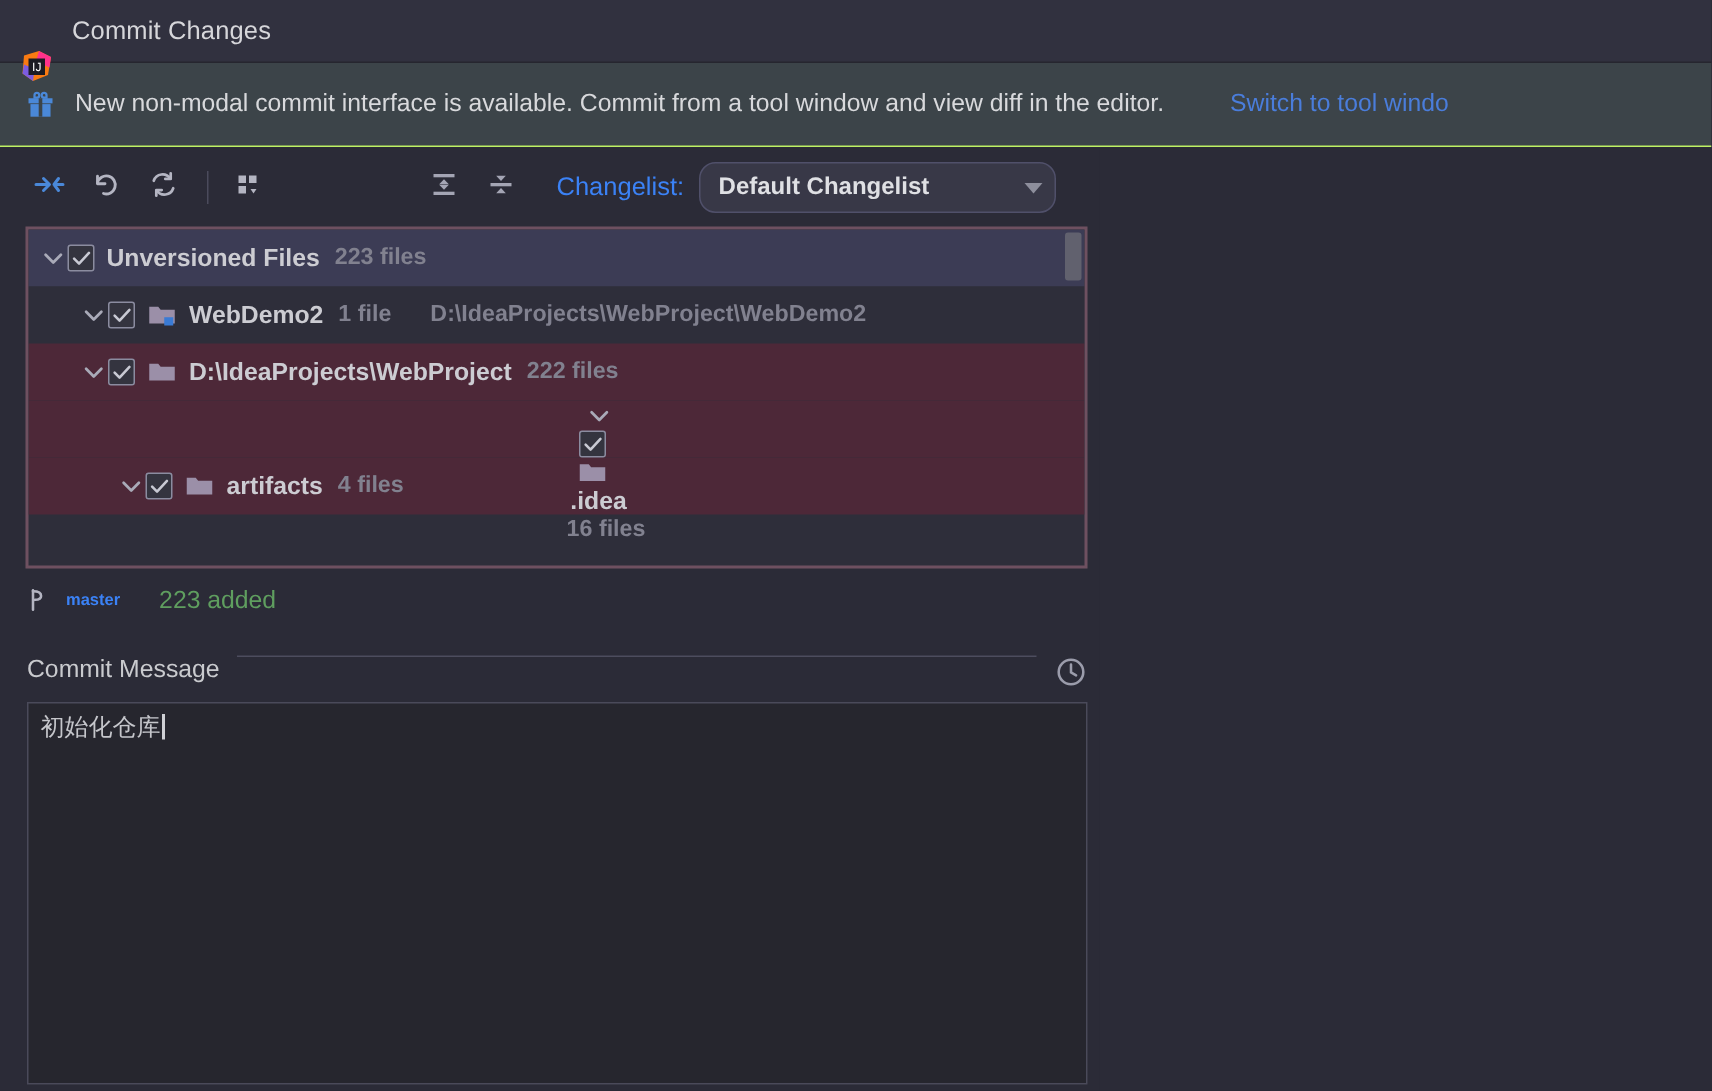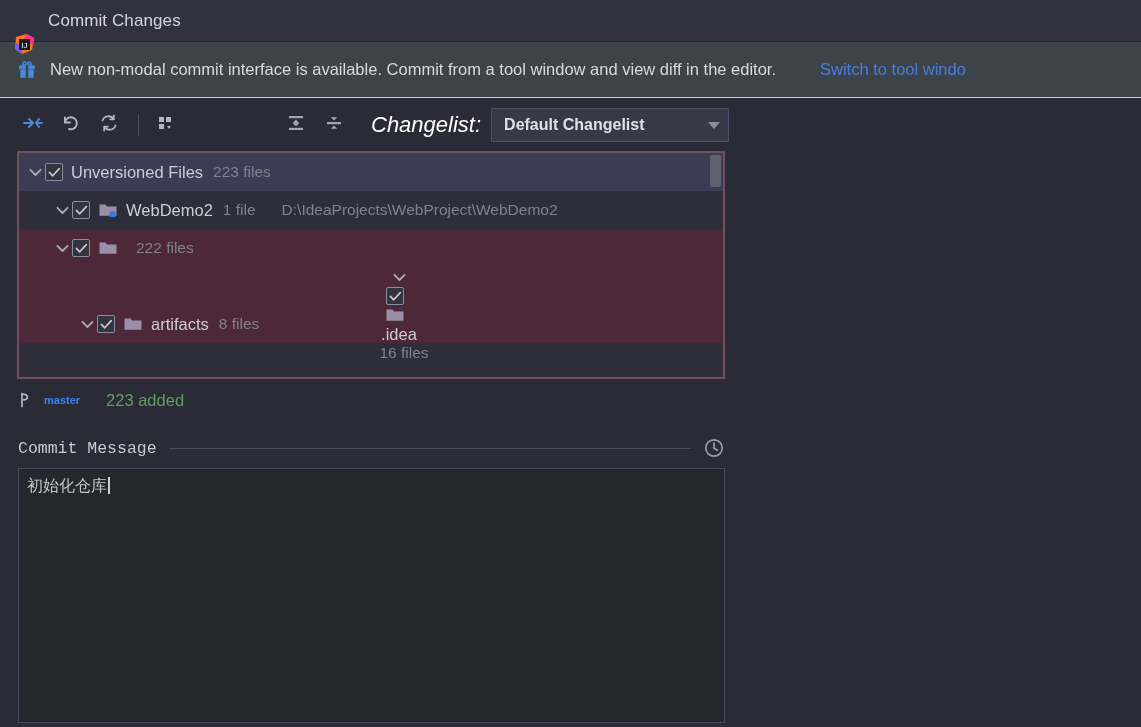--- a/index.html
+++ b/index.html
@@ -54,44 +54,45 @@
     height: 52px; display: flex; align-items: center;
     padding-left: 18px;
   }
   .tb-btn {
     width: 30px; height: 30px; margin-right: 8px;
     display: flex; align-items: center; justify-content: center;
     cursor: pointer; border-radius: 3px;
   }
   .tb-sep { width: 1px; height: 22px; background: #4b4b5c; margin: 0 12px 0 6px; }
   .tb-gap { width: 92px; }
-  .changelist-label { color: #ffffff; font-size: 22px; margin: 0 10px 0 14px; font-style: italic; }
+  .changelist-label { color: #3b82f6; font-size: 17px; margin: 0 10px 0 14px; }
   .changelist-combo {
     width: 238px; height: 34px;
     background: #383847; border: 1px solid #50506a;
-    border-radius: 1px;
+    border-radius: 11px;
     display: flex; align-items: center; justify-content: space-between;
     padding: 0 8px 0 12px; cursor: pointer;
   }
   .changelist-combo .cl-val {
     color: #dfe0e4; font-size: 16px; font-weight: bold;
   }
   .caret-down {
     width: 0; height: 0;
     border-left: 6px solid transparent; border-right: 6px solid transparent;
     border-top: 7px solid #8d8e9c;
   }
 
   
   .tree-wrap {
     position: absolute; left: 17px; top: 52px;
     width: 708px; height: 228px;
     background: #2e2e3a;
     border: 2px solid #6e5060;
     overflow: hidden;
+    font-weight: bold;
   }
   .tree-row {
     height: 38px; display: flex; align-items: center;
     white-space: nowrap; padding-right: 4px;
   }
   .tree-row.sel-blue { background: #3c3c55; }
   .tree-row.sel-plain { background: #2e2e3a; }
   .tree-row.sel-maroon { background: #4d2838; }
   .chev {
     width: 20px; flex: 0 0 20px; display: flex;
@@ -123,21 +124,21 @@
     position: absolute; left: 18px; top: 288px;
     display: flex; align-items: center; height: 26px;
   }
   .branch-icon { width: 16px; height: 18px; margin-right: 10px; }
   .branch-name { color: #3b82f6; font-size: 11px; font-weight: bold; }
   .added-count { color: #5f9e5f; font-size: 16.5px; margin-left: 26px; }
 
   
   .cm-header {
     position: absolute; left: 18px; top: 338px;
-    width: 707px; display: flex; align-items: center; font-family: Liberation Mono, monospace;
+    width: 707px; display: flex; align-items: flex-start;
   }
   .cm-title { color: #c9cace; font-size: 16.5px; white-space: nowrap; }
   .cm-line { flex: 1; height: 1px; background: #4d4d5e; margin: 0 12px; }
   .clock-icon { width: 22px; height: 22px; flex: 0 0 22px; cursor: pointer; }
   .cm-box {
     position: absolute; left: 18px; top: 369px;
     width: 707px; height: 255px;
     background: #26262e; border: 1px solid #4a4a5a;
     padding: 7px 8px;
   }
@@ -293,20 +294,21 @@
               </svg>
             </span>
             <span class="cbox">
               <svg width="13" height="11" viewBox="0 0 13 11">
                 <path d="M1.4 5.4L4.7 8.8L11.3 1.6" stroke="#c8c9d3" stroke-width="1.7" fill="none" stroke-linecap="round" stroke-linejoin="round"></path>
               </svg>
             </span>
             <span class="ficon"><svg width="20" height="20" viewBox="0 0 20 20">
                 <path d="M1.5 4.5h6l1.6 2h9.4v9.2H1.5z" fill="#9b8fa8"></path>
               </svg></span>
+            <span class="node-name">D:\IdeaProjects\WebProject</span>
             <span class="node-meta">222 files</span>
           </div>
           <div class="tree-row sel-maroon" style="padding-left: 60px; flex-direction: column;">
             <span class="chev">
               <svg width="13" height="9" viewBox="0 0 13 9">
                 <path d="M1.4 1.8L6.5 7L11.6 1.8" stroke="#a9aab8" stroke-width="1.8" fill="none" stroke-linecap="round" stroke-linejoin="round"></path>
               </svg>
             </span>
             <span class="cbox">
               <svg width="13" height="11" viewBox="0 0 13 11">
@@ -327,21 +329,21 @@
             </span>
             <span class="cbox">
               <svg width="13" height="11" viewBox="0 0 13 11">
                 <path d="M1.4 5.4L4.7 8.8L11.3 1.6" stroke="#c8c9d3" stroke-width="1.7" fill="none" stroke-linecap="round" stroke-linejoin="round"></path>
               </svg>
             </span>
             <span class="ficon"><svg width="20" height="20" viewBox="0 0 20 20">
                 <path d="M1.5 4.5h6l1.6 2h9.4v9.2H1.5z" fill="#9b8fa8"></path>
               </svg></span>
             <span class="node-name">artifacts</span>
-            <span class="node-meta">8 files</span>
+            <span class="node-meta">4 files</span>
           </div>
         </div>
       <div class="tree-scrollbar"></div>
     </div>
 
     <div class="branch-row">
       <span class="branch-icon">
         <svg width="16" height="18" viewBox="0 0 16 18">
           <path d="M4 2.5v13" stroke="#b4b5c2" stroke-width="1.7" fill="none" stroke-linecap="round"></path>
           <path d="M4 3.2c3.6 0 5.4 1 5.4 3.1 0 1.7-1.6 2.5-4 2.6" stroke="#b4b5c2" stroke-width="1.7" fill="none" stroke-linecap="round"></path>

